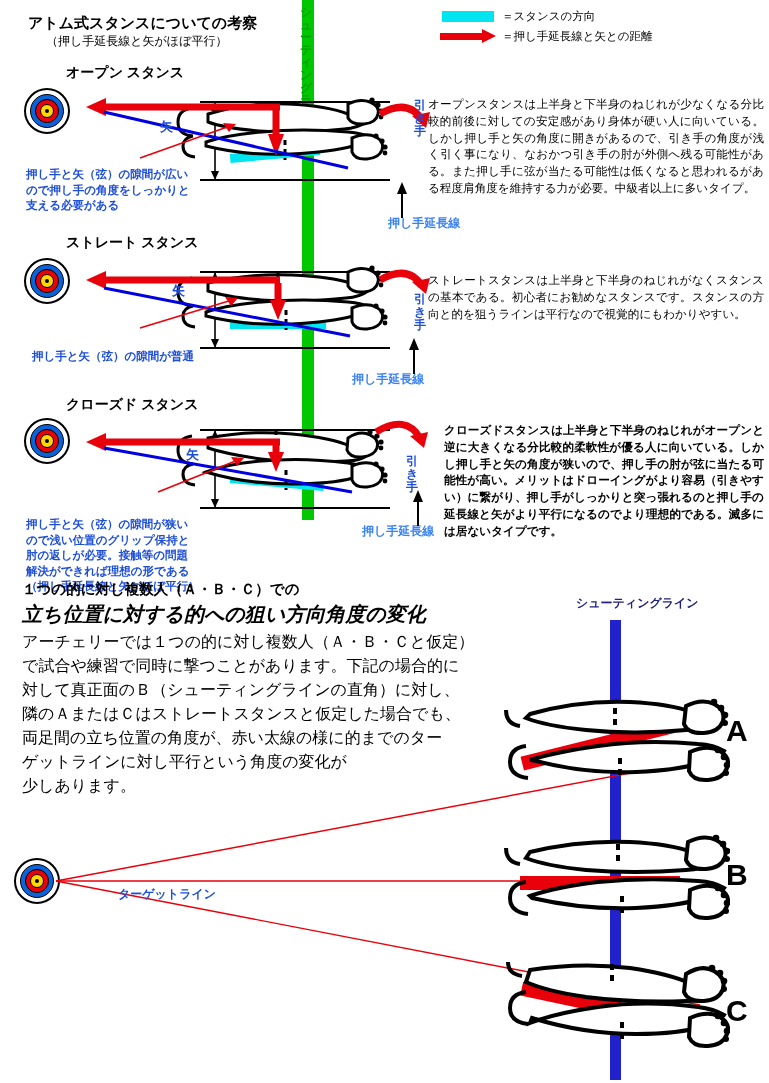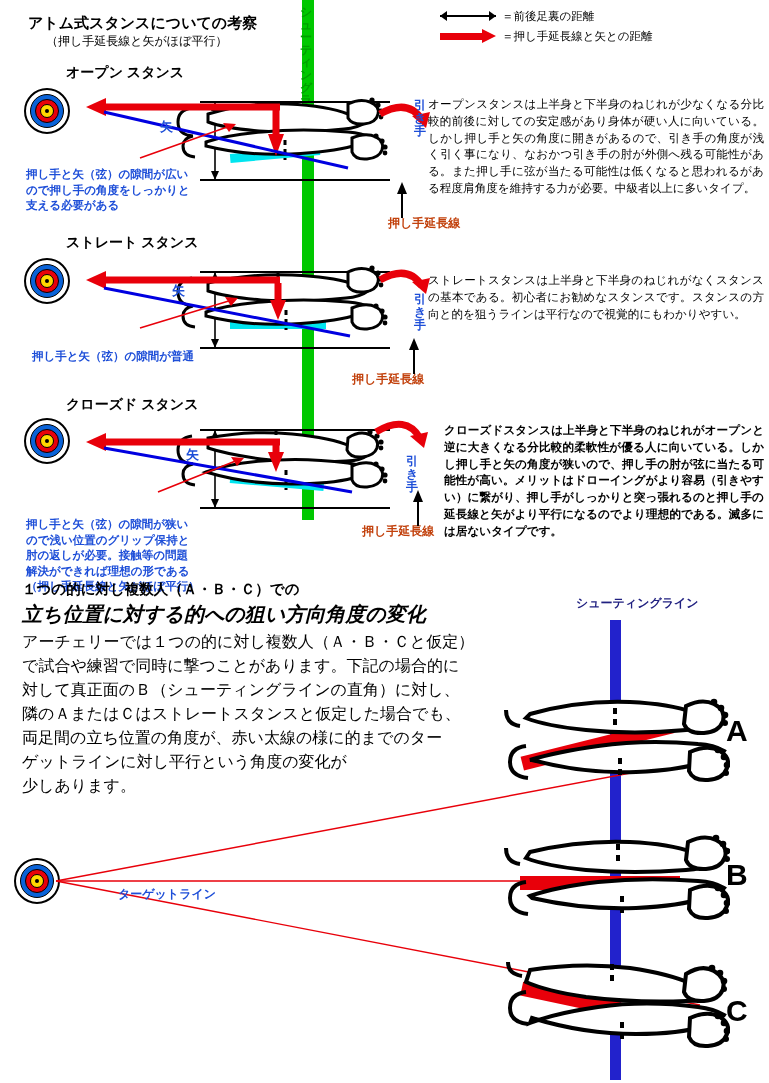--- a/index.html
+++ b/index.html
@@ -8,21 +8,21 @@
     background:#ffffff;
     font-family:"Liberation Sans","DejaVu Sans",sans-serif;
     color:#000;
     position:relative;
     overflow:hidden;
   }
   .abs{position:absolute;}
   .t{position:absolute;white-space:pre;line-height:1.25;}
   .bold{font-weight:bold;}
   .red{color:#1d4ed8;margin-top:15px;}
-  .blue{color:#c2410c;}
+  .blue{color:#3b82f6;}
   .green{color:#00a000;}
   .nav{color:#202080;}
 
   
   .legend{position:absolute;left:438px;top:6px;width:326px;}
   .legend-row{display:flex;align-items:center;height:20px;}
   .legend-swatch{width:60px;display:flex;align-items:center;justify-content:center;}
   .legend-label{font-size:11.5px;margin-left:4px;}
   .sw-cyan{width:52px;height:11px;background:#00e5ef;}
   .sw-arrow{width:56px;height:12px;position:relative;}
@@ -56,25 +56,23 @@
 </style>
 </head>
 <body>
 
 <div class="t bold" style="left:28px;top:14px;font-size:15px;">アトム式スタンスについての考察</div>
 <div class="t" style="left:46px;top:34px;font-size:12px;">（押し手延長線と矢がほぼ平行）</div>
 
 <div class="legend">
   <div class="legend-row">
     <span class="legend-swatch">
-        <span class="sw-arrow">
-          <i></i>
-        </span>
+        <span class="sw-cyan"></span>
       </span>
-    <span class="legend-label">＝前後足裏の距離</span>
+    <span class="legend-label">＝スタンスの方向</span>
   </div>
   <div class="legend-row">
     <span class="legend-swatch">
         <span class="sw-red"></span>
       </span>
     <span class="legend-label">＝押し手延長線と矢との距離</span>
   </div>
 </div>
 
 <div class="greenline"></div>

